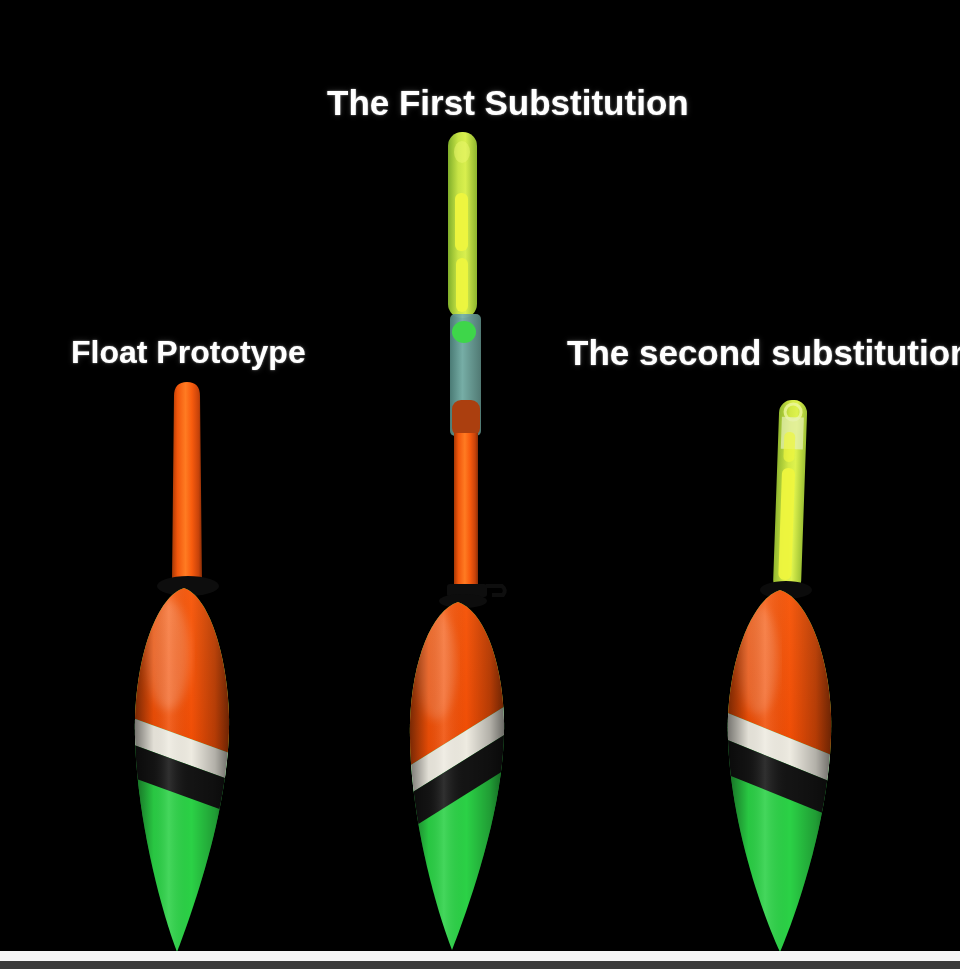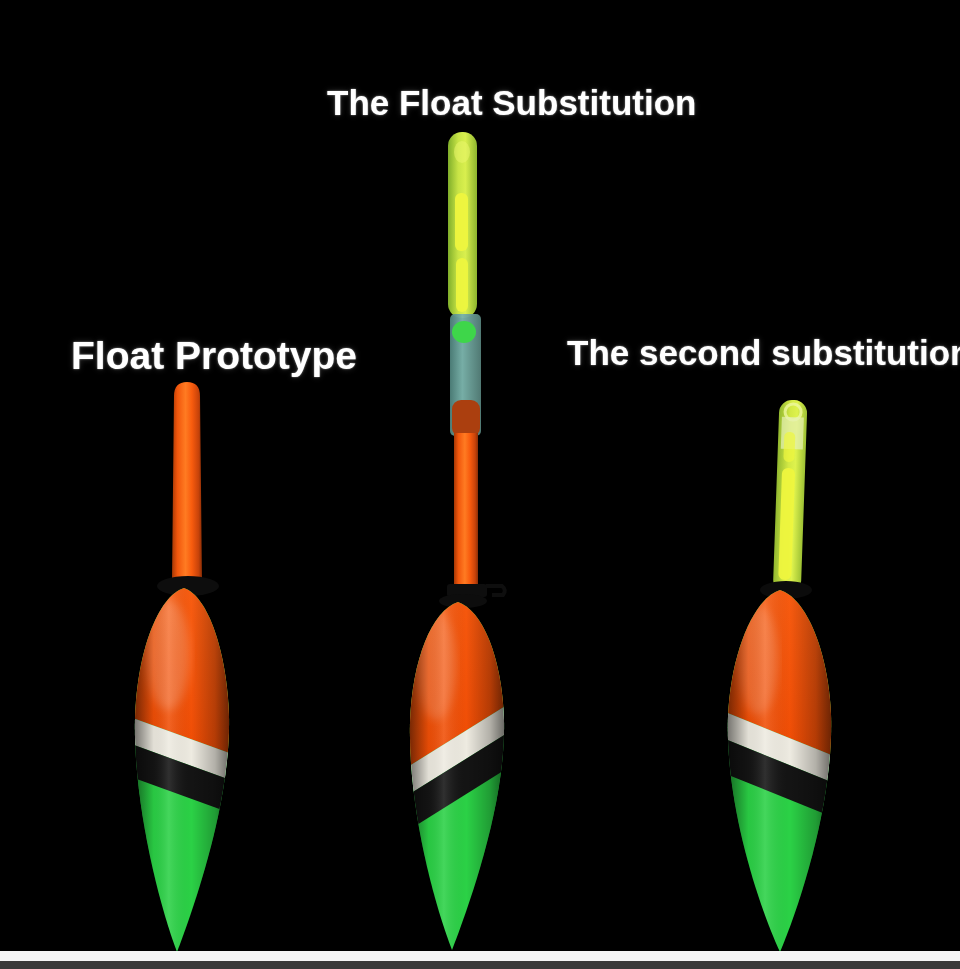--- a/index.html
+++ b/index.html
@@ -8,21 +8,21 @@
     background:#000;font-family:"Liberation Sans",sans-serif;
   }
   .stage{position:absolute;left:0;top:0;width:960px;height:969px;}
   svg.scene{position:absolute;left:0;top:0;z-index:1;}
   .label{
     position:absolute;z-index:2;color:#fff;font-weight:bold;font-size:35px;
     white-space:nowrap;letter-spacing:0px;
     text-shadow:0 0 2px rgba(255,255,255,.55), 0 0 6px rgba(255,255,255,.18);
   }
   .label-first{left:327px;top:83px;}
-  .label-prototype{left:71px;top:334px;font-size:39px;}
+  .label-prototype{left:71px;top:334px;font-size:32px;}
   .label-second{left:567px;top:333px;}
   .band{position:absolute;left:0;width:960px;z-index:3;}
   .band-white{top:951px;height:10px;}
   .band-dark{top:961px;height:8px;}
 </style>
 </head>
 <body style="background: rgb(0, 0, 0);">
 
 <div class="stage">
 <svg class="scene" width="960" height="969" viewBox="0 0 960 969">
@@ -138,19 +138,19 @@
         <rect x="630" y="736" width="300" height="25" fill="#eeebe1"></rect>
         <rect x="630" y="761" width="300" height="32" fill="#141414"></rect>
       </g>
       <ellipse cx="758" cy="660" rx="20" ry="55" fill="#ffffff" opacity="0.16" filter="url(#soft)"></ellipse>
       <path d="M780,590 C754,598 731,652 728,716 C725,800 756,900 780,952
                C802,900 834,798 831,714 C828,650 806,598 780,590 Z" fill="url(#shade)"></path>
     </g>
   </g>
 </svg>
 
-<div class="label label-first">The Float Substitution</div>
+<div class="label label-first">The First Substitution</div>
 <div class="label label-prototype">Float Prototype</div>
 <div class="label label-second">The second substitution</div>
 
 <div class="band band-white" style="background: rgb(245, 245, 245);"></div>
 <div class="band band-dark" style="background: rgb(58, 58, 58);"></div>
 </div>
 
 </body></html>

